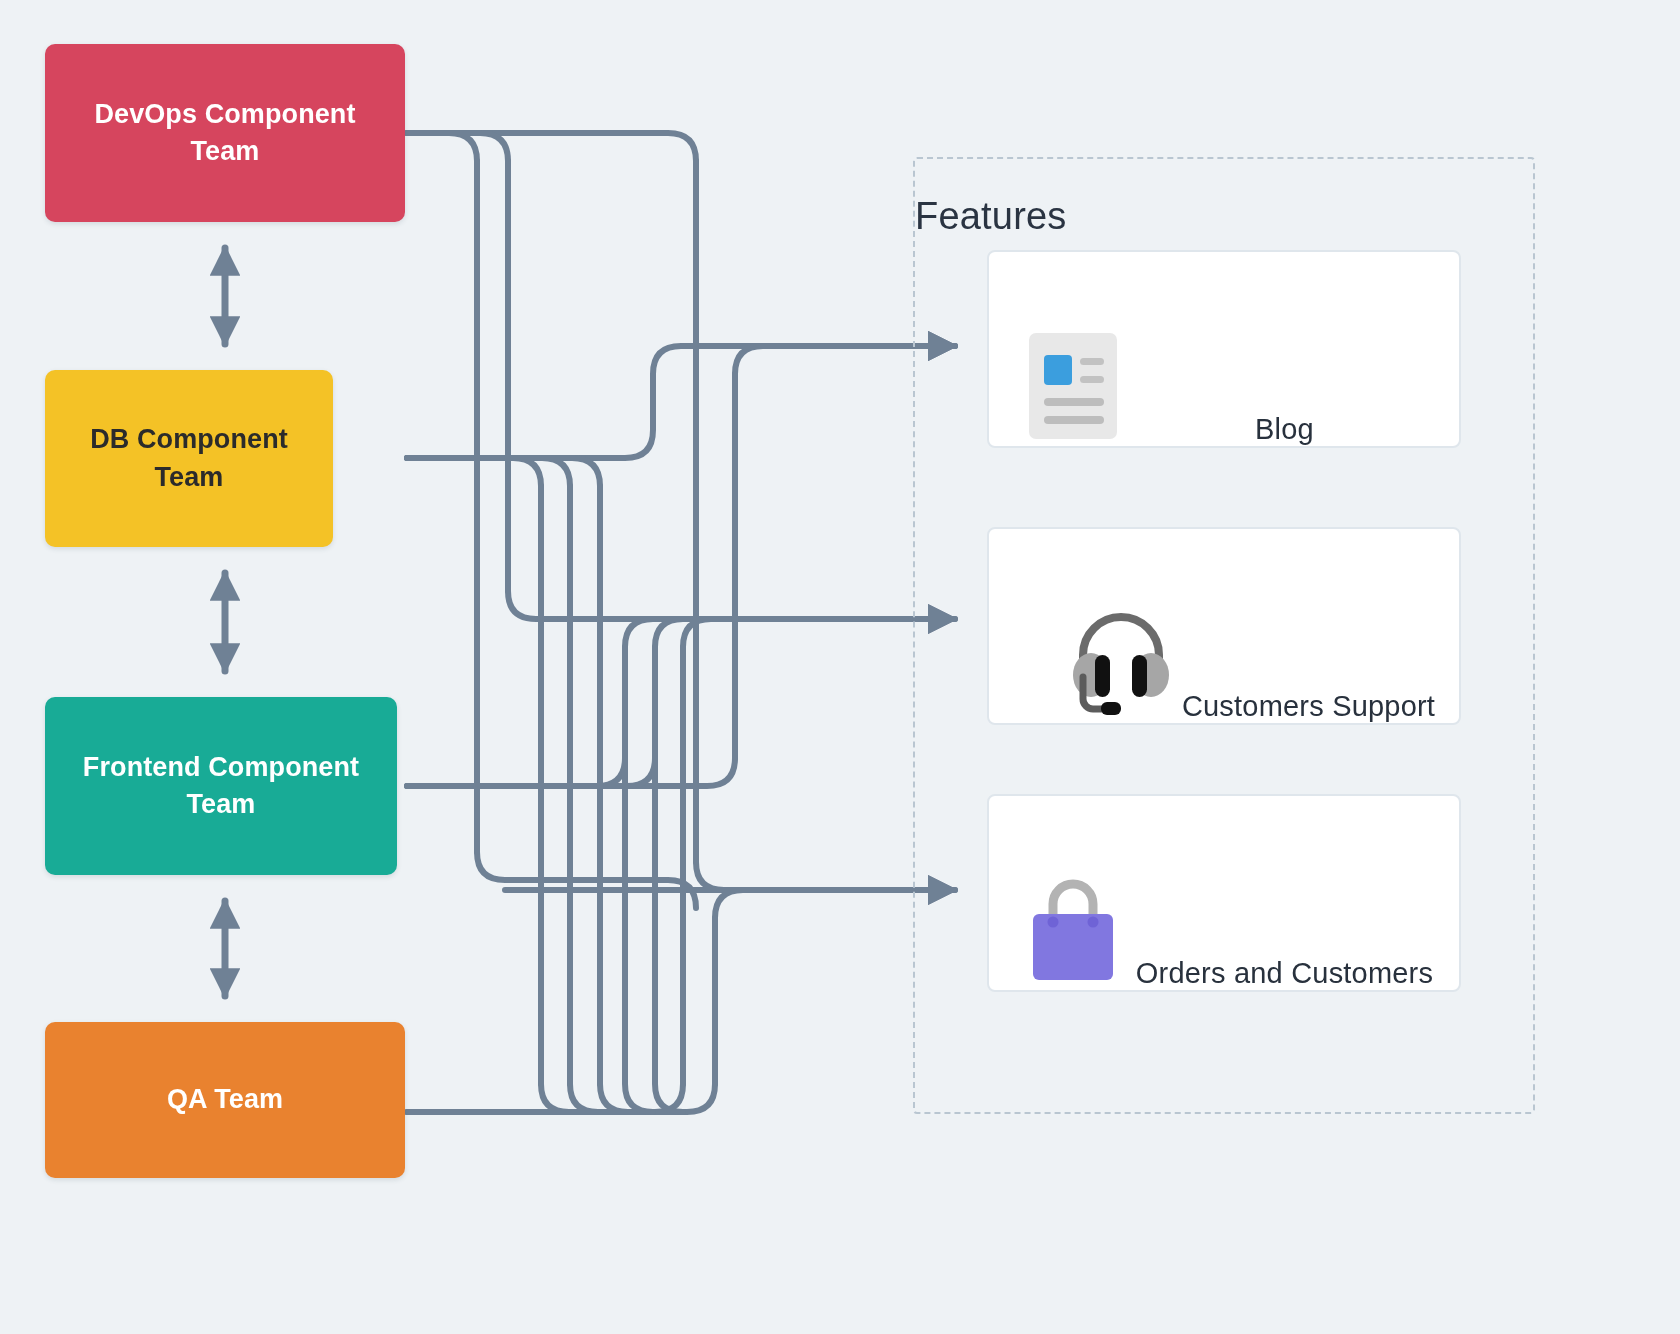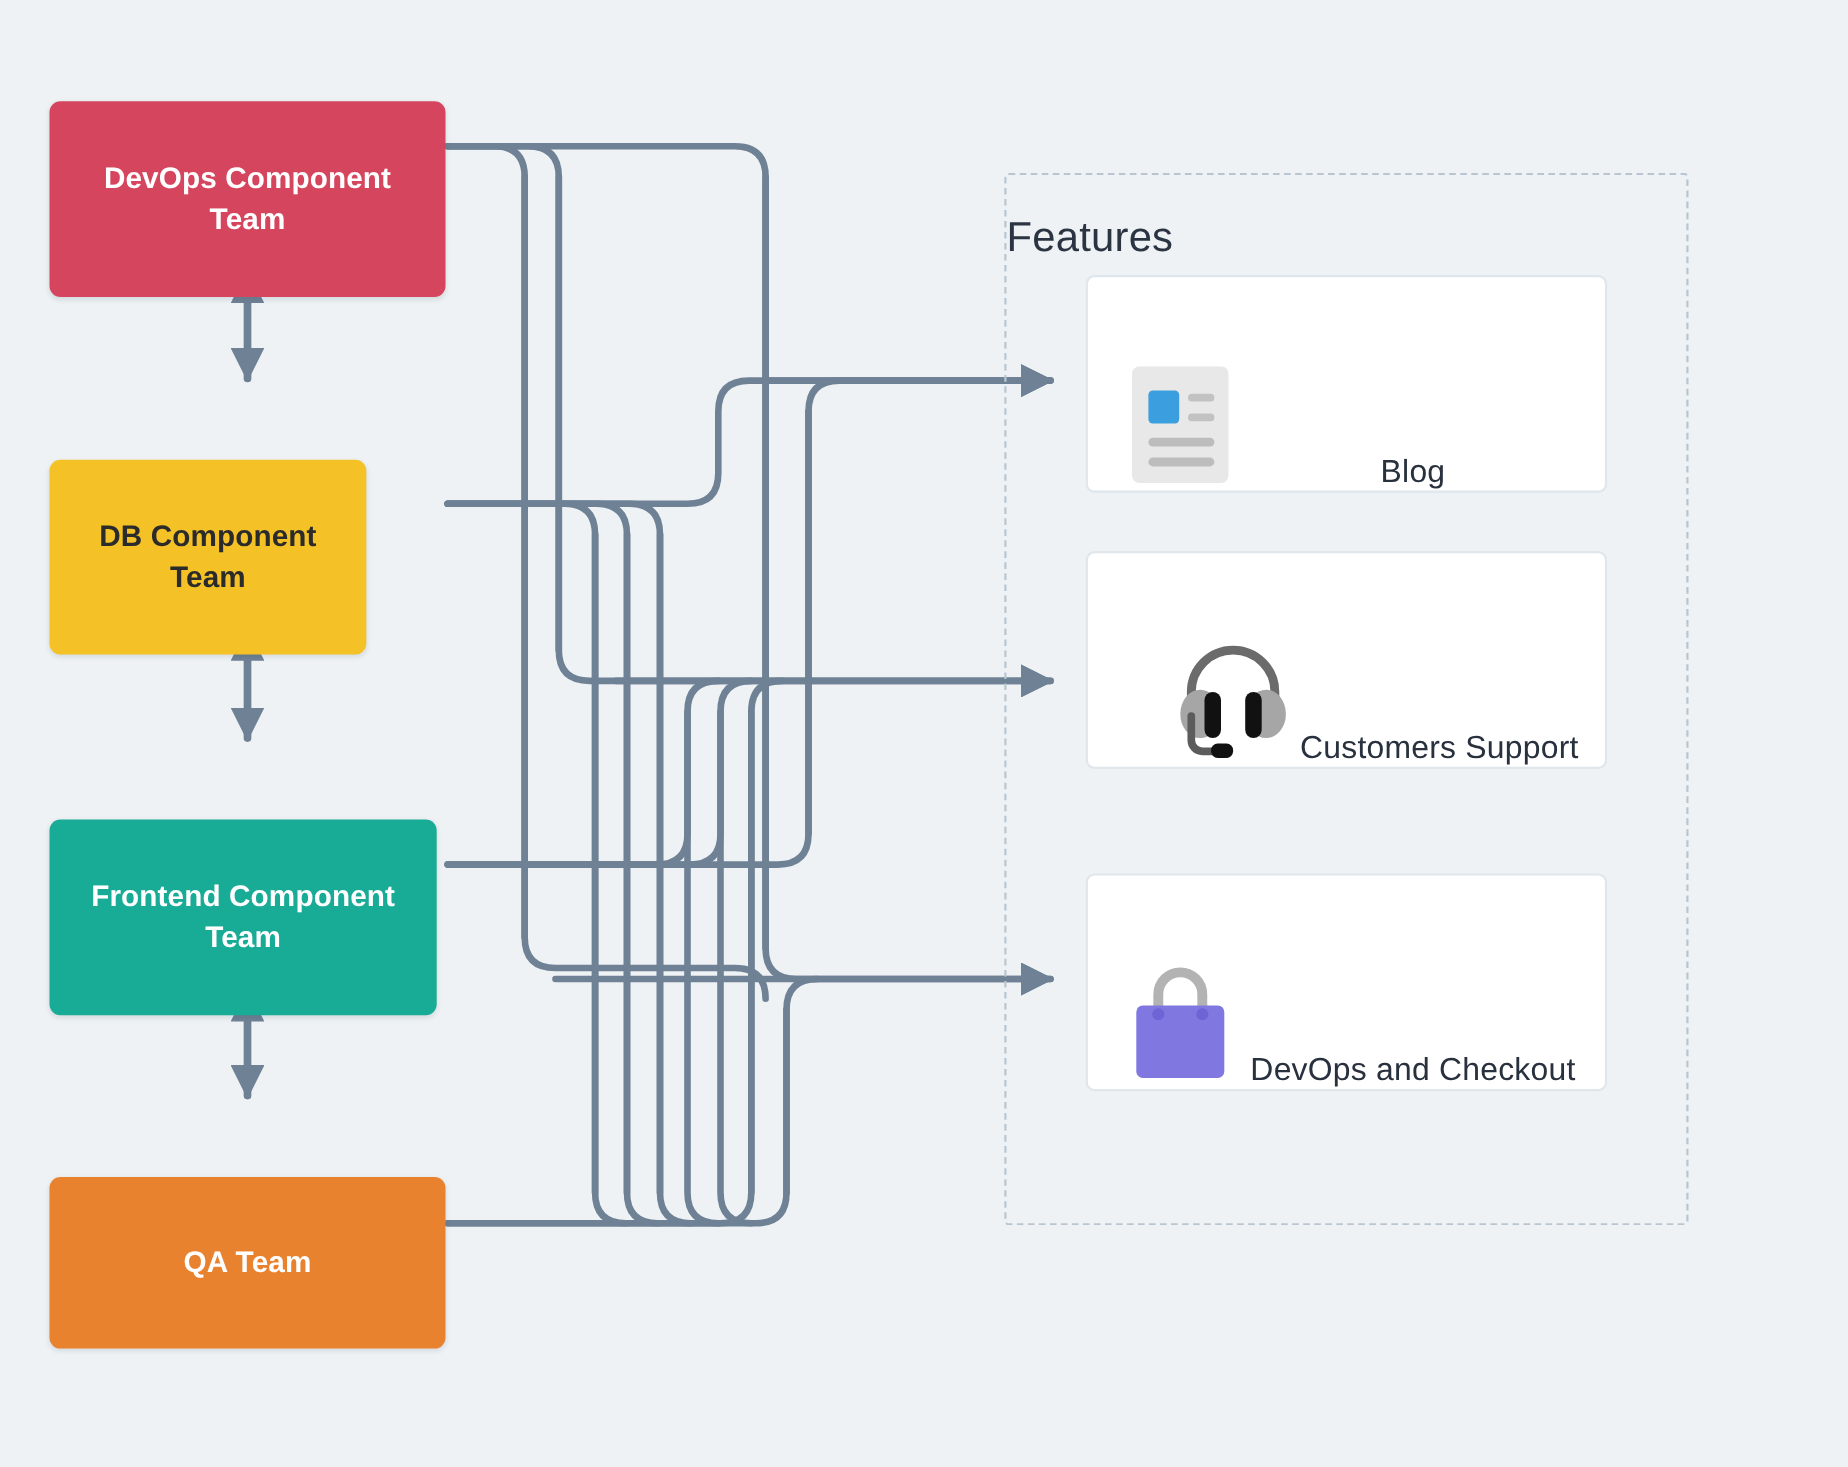--- a/index.html
+++ b/index.html
@@ -34,21 +34,20 @@
   .team-box {
     position: absolute;
     border-radius: 10px;
     box-shadow: 0 2px 5px rgba(40,60,80,0.13);
     display: flex;
     align-items: center;
     justify-content: center;
     text-align: center;
     box-sizing: border-box;
     padding: 0 18px;
-    margin-top: 48px;
   }
   .team-label {
     font-size: 27px;
     font-weight: bold;
     line-height: 1.38;
     letter-spacing: 0.1px;
   }
   .team-box.devops   { left: 45px;  top: 44px;   width: 360px; height: 178px; background: #d6455e; }
   .team-box.db       { left: 45px;  top: 370px;  width: 288px; height: 177px; background: #f4c226; }
   .team-box.frontend { left: 45px;  top: 697px;  width: 352px; height: 178px; background: #18ab96; }
@@ -86,21 +85,21 @@
     width: 474px;
     height: 198px;
     background: #ffffff;
     border: 2px solid #dfe6ec;
     border-radius: 8px;
     box-sizing: border-box;
     display: flex;
     align-items: flex-end;
   }
   .feature-card.c0 { top: 91px; }
-  .feature-card.c1 { top: 342px; padding-left: 48px; }
+  .feature-card.c1 { top: 368px; padding-left: 48px; }
   .feature-card.c2 { top: 635px; }
 
   .feature-icon {
     width: 110px;
     height: 120px;
     margin-left: 29px;
     flex: 0 0 auto;
     display: flex;
     align-items: center;
     justify-content: center;
@@ -244,17 +243,17 @@
       <div class="feature-icon">
         <svg width="96" height="112" viewBox="0 0 96 112" xmlns="http://www.w3.org/2000/svg">
 
           <path d="M 28 48 L 28 30 A 20 20 0 0 1 68 30 L 68 48" fill="none" stroke="#b3b3b3" stroke-width="9" stroke-linecap="round"></path>
 
           <rect x="8" y="40" width="80" height="66" rx="6" fill="#8177e0"></rect>
           <circle cx="28" cy="48" r="5.5" fill="#6f63d6"></circle>
           <circle cx="68" cy="48" r="5.5" fill="#6f63d6"></circle>
         </svg>
       </div>
-      <div class="feature-name">DevOps and Checkout</div>
+      <div class="feature-name">Orders and Customers</div>
     </div>
   </div>
 
 </div>
 
 </body></html>

